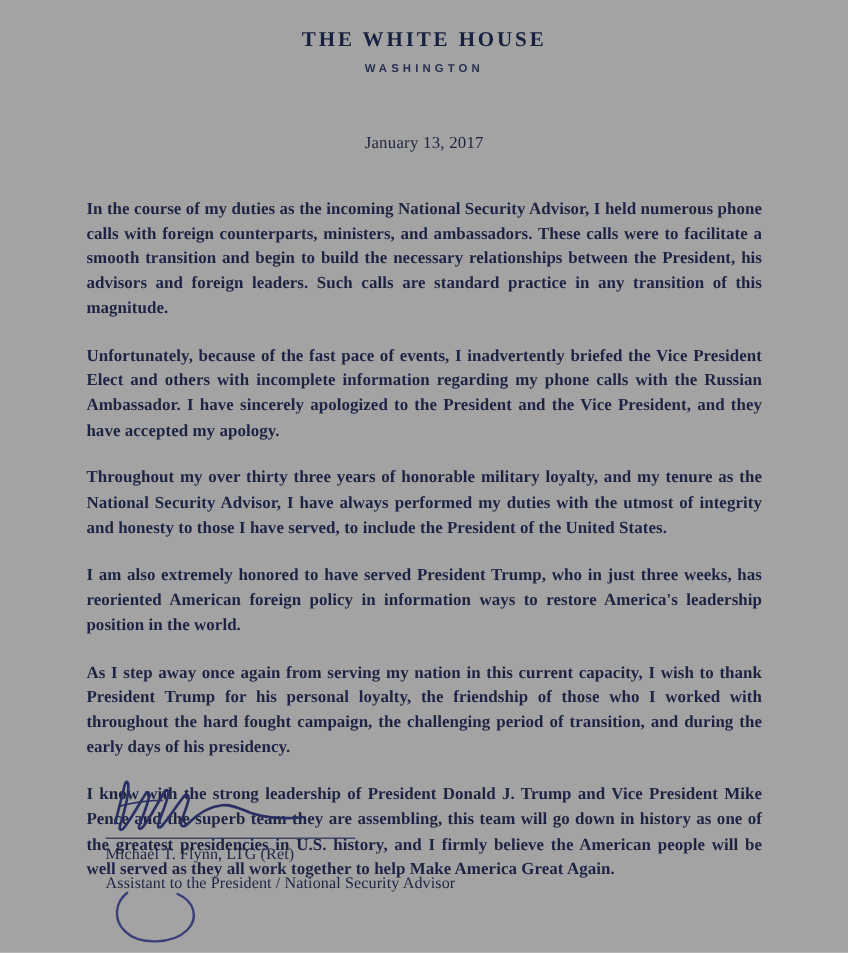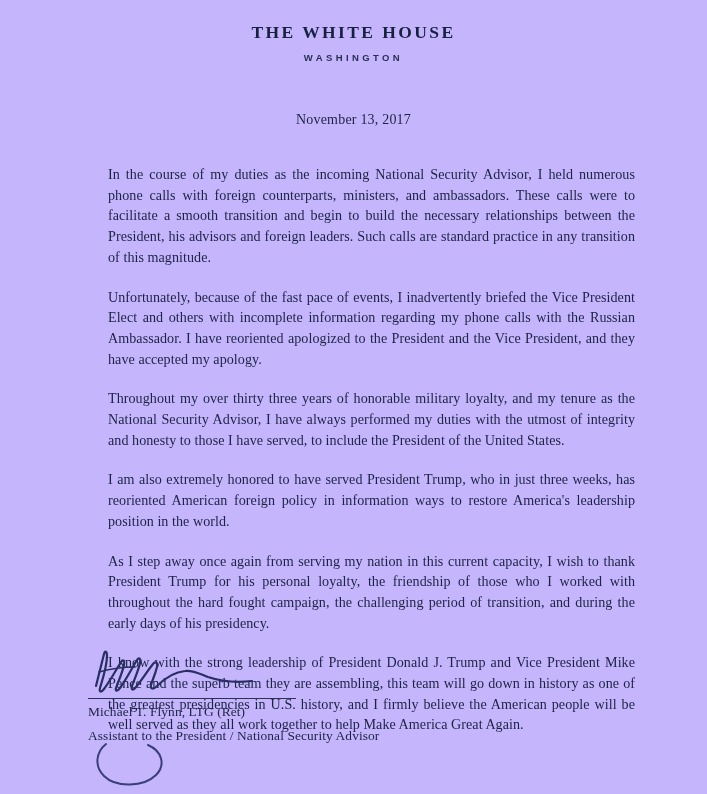--- a/index.html
+++ b/index.html
@@ -11,21 +11,21 @@
     width: 707px;
     height: 794px;
     position: relative;
     font-family: "Liberation Serif", "DejaVu Serif", serif;
     color: #1b1b2e;
     overflow: hidden;
   }
   .page {
     position: absolute;
     inset: 0;
-    background: #c4b5fd;
+    background: #a3a3a3;
   }
   .letterhead {
     text-align: center;
     padding-top: 22px;
   }
   .letterhead-title {
     font-family: "Liberation Serif", "DejaVu Serif", serif;
     font-size: 17.5px;
     letter-spacing: 2.4px;
     font-weight: 700;
@@ -42,21 +42,22 @@
     text-transform: uppercase;
   }
   .date-line {
     margin-top: 49px;
     text-align: center;
     font-size: 14px;
     color: #1e2440;
     letter-spacing: 0.2px;
   }
   .body-copy {
-    margin: 36px 72px 0 108px;
+    margin: 36px 72px 0 72px;
+    font-weight: bold;
   }
   .para {
     font-size: 14.1px;
     line-height: 1.47;
     text-align: justify;
     color: #1d2343;
     margin: 0 0 19px 0;
     letter-spacing: 0.05px;
   }
   .para:last-child { margin-bottom: 0; }
@@ -98,25 +99,25 @@
 </head>
 <body>
 
 <div class="page">
 
   <div class="letterhead">
     <div class="letterhead-title">THE WHITE HOUSE</div>
     <div class="letterhead-sub">WASHINGTON</div>
   </div>
 
-  <div class="date-line">November 13, 2017</div>
+  <div class="date-line">January 13, 2017</div>
 
   <div class="body-copy">
     <p class="para">In the course of my duties as the incoming National Security Advisor, I held numerous phone calls with foreign counterparts, ministers, and ambassadors. These calls were to facilitate a smooth transition and begin to build the necessary relationships between the President, his advisors and foreign leaders. Such calls are standard practice in any transition of this magnitude.</p>
-    <p class="para">Unfortunately, because of the fast pace of events, I inadvertently briefed the Vice President Elect and others with incomplete information regarding my phone calls with the Russian Ambassador. I have reoriented apologized to the President and the Vice President, and they have accepted my apology.</p>
+    <p class="para">Unfortunately, because of the fast pace of events, I inadvertently briefed the Vice President Elect and others with incomplete information regarding my phone calls with the Russian Ambassador. I have sincerely apologized to the President and the Vice President, and they have accepted my apology.</p>
     <p class="para">Throughout my over thirty three years of honorable military loyalty, and my tenure as the National Security Advisor, I have always performed my duties with the utmost of integrity and honesty to those I have served, to include the President of the United States.</p>
     <p class="para">I am also extremely honored to have served President Trump, who in just three weeks, has reoriented American foreign policy in information ways to restore America's leadership position in the world.</p>
     <p class="para">As I step away once again from serving my nation in this current capacity, I wish to thank President Trump for his personal loyalty, the friendship of those who I worked with throughout the hard fought campaign, the challenging period of transition, and during the early days of his presidency.</p>
     <p class="para">I know with the strong leadership of President Donald J. Trump and Vice President Mike Pence and the superb team they are assembling, this team will go down in history as one of the greatest presidencies in U.S. history, and I firmly believe the American people will be well served as they all work together to help Make America Great Again.</p>
   </div>
 
   <div class="signature-block">
     <svg class="sig-svg" width="230" height="48" viewBox="0 0 230 48" fill="none">
       <path d="M6 38 C9 26, 12 14, 14 6 C15 2, 17 3, 17 8 C17 18, 13 30, 10 40 C9 44, 11 45, 14 41 C20 33, 26 22, 31 14 C33 11, 35 12, 34 17 C32 26, 28 34, 26 40 C25 43, 27 44, 30 40 C36 32, 42 20, 47 12 C49 9, 51 10, 50 15 C48 24, 44 32, 42 38 C41 42, 43 43, 46 39 C52 32, 58 22, 63 16 C65 13, 68 14, 67 19 C65 27, 62 33, 61 37 C60 41, 63 42, 67 38 C74 31, 84 24, 95 23 C103 22, 110 26, 118 29 C130 33, 145 35, 162 33" stroke="#2a2f63" stroke-width="2.2" stroke-linecap="round" stroke-linejoin="round"></path>
       <path d="M9 24 C20 21, 33 19, 45 19" stroke="#2a2f63" stroke-width="1.6" stroke-linecap="round"></path>

